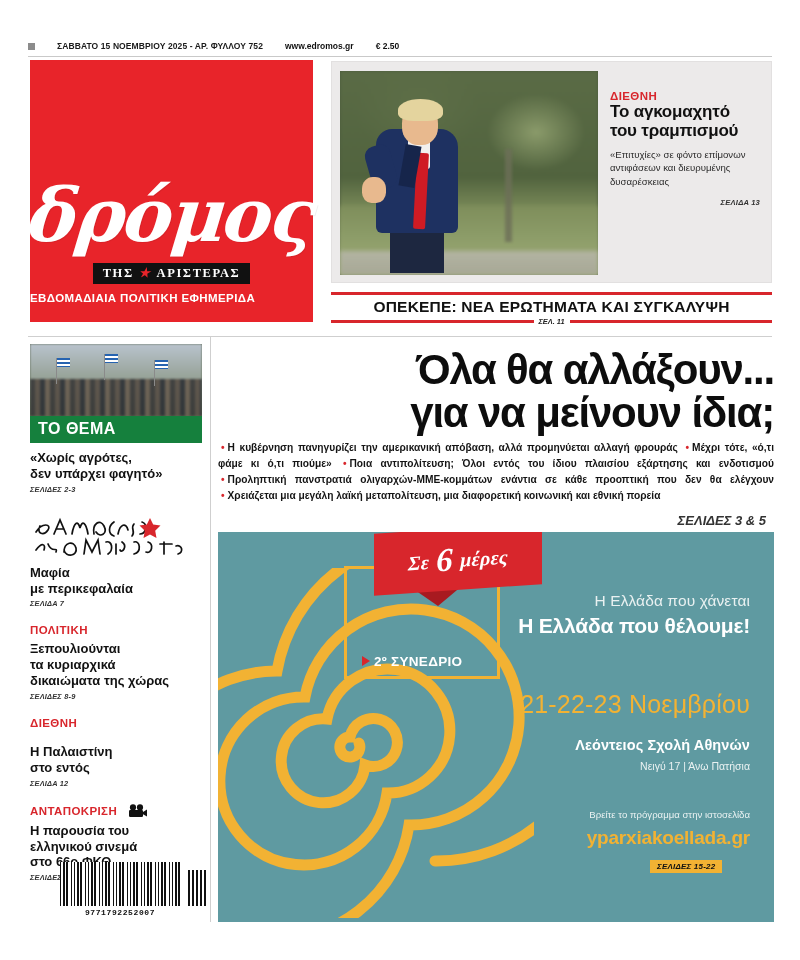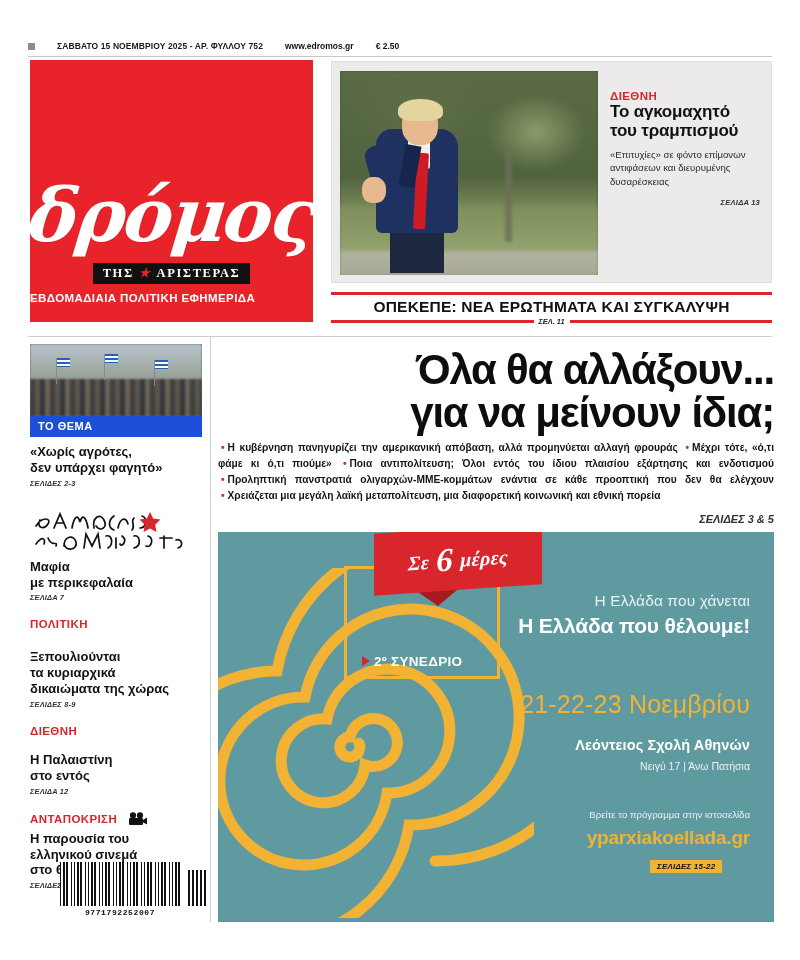--- a/index.html
+++ b/index.html
@@ -96,21 +96,21 @@
   .lcol{position:absolute;left:30px;top:344px;width:172px;}
   .lc-photo{position:relative;width:172px;height:72px;overflow:hidden;background:#5f6a56;}
   .lc-photo .sky{position:absolute;inset:0;background:linear-gradient(180deg,#b9c3cd 0%,#98a49a 45%,#5d6a4f 100%);filter:blur(1px);}
   .lc-photo .crowd{position:absolute;left:0;bottom:0;width:100%;height:52%;
      background:repeating-linear-gradient(90deg,#3b3b3b 0 5px,#5a5148 5px 10px,#2f3338 10px 15px,#6a5f52 15px 20px);
      filter:blur(1.2px);opacity:.92;}
   .lc-photo .flag{position:absolute;width:13px;height:9px;
      background:repeating-linear-gradient(180deg,#2663b0 0 2px,#fff 2px 4px);}
   .lc-photo .pole{position:absolute;width:1px;height:26px;background:#8a8a8a;}
 
-  .redbar{background:#1d4ed8;color:#fff;font-size:11px;font-weight:700;
+  .redbar{background:#15803d;color:#fff;font-size:16px;font-weight:700;
      letter-spacing:.5px;padding:4px 8px 5px;}
   .lc-h{font-size:13px;font-weight:700;line-height:1.22;margin-top:7px;color:#111;}
   .lc-pg{font-size:7.4px;font-style:italic;font-weight:700;color:#333;margin-top:3px;
      letter-spacing:.2px;}
   .lc-item{margin-top:16px;}
   .lc-kicker{color:#d8262c;font-size:11.5px;font-weight:700;letter-spacing:.4px;}
 
   .hand-logo{margin-top:20px;height:44px;position:relative;}
   .hand-logo svg{position:absolute;left:0;top:0;}
 
@@ -127,22 +127,22 @@
   .bc2{position:absolute;left:188px;top:870px;width:18px;height:36px;
      background:repeating-linear-gradient(90deg,#111 0 2px,#fff 2px 4px);}
   .bc2-num{position:absolute;left:186px;top:858px;font-size:9px;font-weight:700;color:#111;margin-left:32px;}
 
   
   .mainhead{position:absolute;left:218px;top:348px;width:556px;text-align:right;
      font-size:42px;font-weight:700;line-height:1.03;letter-spacing:-1.2px;color:#0d0d0d;}
   .lead{position:absolute;left:218px;top:440px;width:556px;font-size:10.2px;
      line-height:1.58;font-weight:700;color:#141414;text-align:justify;}
   .lead .bull{color:#d8262c;font-weight:900;padding:0 3px;}
-  .lead-pg{position:absolute;left:218px;top:513px;width:556px;text-align:right;
-     font-size:11px;font-style:italic;font-weight:700;color:#333;}
+  .lead-pg{position:absolute;left:210px;top:513px;width:556px;text-align:right;
+     font-size:13px;font-style:italic;font-weight:700;color:#333;}
 
   
   .ad{position:absolute;left:218px;top:532px;width:556px;height:390px;
      background:#5f9aa1;overflow:hidden;}
   .ad-spiral{position:absolute;left:-34px;top:36px;width:350px;height:350px;}
   .ad-frame{position:absolute;left:126px;top:34px;width:150px;height:110px;
      border:3px solid #f2b233;border-top:none;}
   .ad-frame-top{position:absolute;left:126px;top:34px;width:36px;height:3px;background:#f2b233;}
   .ribbon{position:absolute;left:156px;top:-4px;width:168px;height:78px;}
   .ribbon .body{position:absolute;left:0;top:0;width:168px;height:62px;background:#d8262c;
@@ -285,21 +285,21 @@
       </div>
       <div class="lc-h">
         <span>Μαφία</span><br>
         <span>με περικεφαλαία</span>
       </div>
       <div class="lc-pg">ΣΕΛΙΔΑ 7</div>
     </div>
 
     <div class="lc-item">
       <div class="lc-kicker">ΠΟΛΙΤΙΚΗ</div>
-      <div class="lc-h" style="margin-top:19px">
+      <div class="lc-h" style="margin-top:5px">
         <span>Ξεπουλιούνται</span><br>
         <span>τα κυριαρχικά</span><br>
         <span>δικαιώματα της χώρας</span>
       </div>
       <div class="lc-pg">ΣΕΛΙΔΕΣ 8-9</div>
     </div>
 
     <div class="lc-item">
       <div class="lc-kicker">ΔΙΕΘΝΗ</div>
       <div class="lc-h" style="margin-top:15px">

